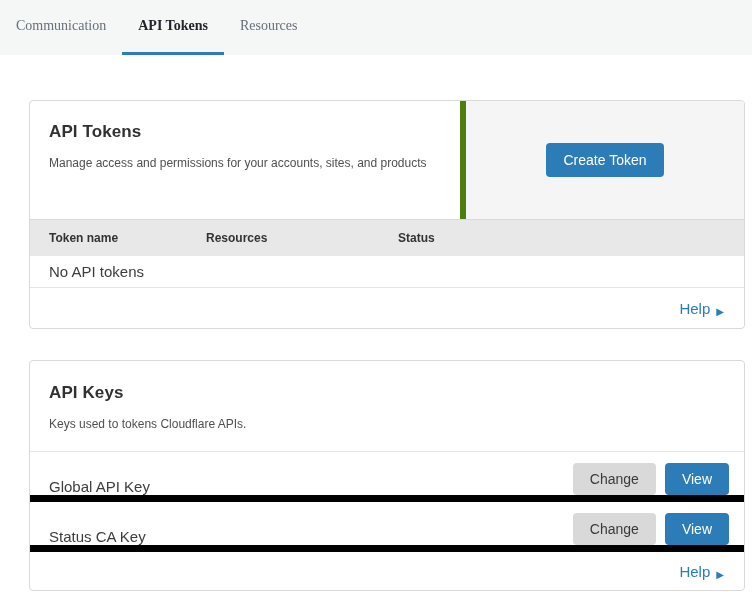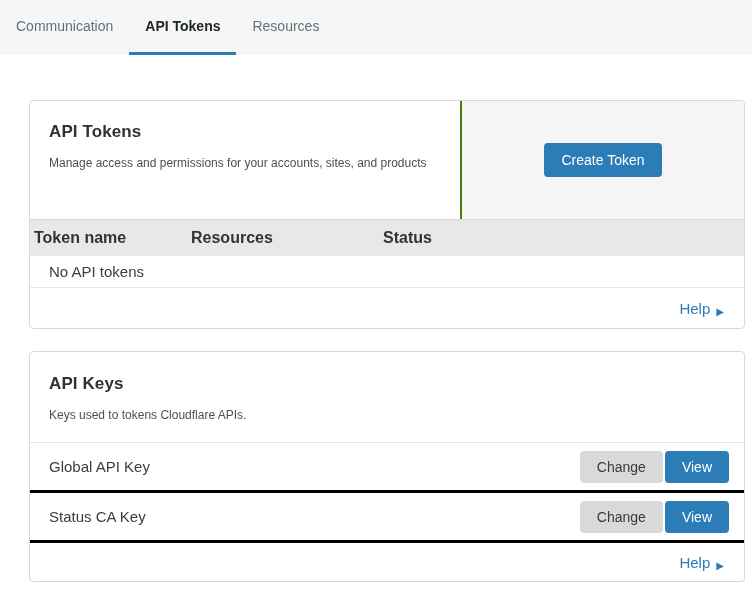--- a/index.html
+++ b/index.html
@@ -20,52 +20,53 @@
     padding-left: 0;
   }
   .tab {
     display: flex;
     align-items: center;
     padding: 0 16px;
     font-size: 14px;
     color: #65707b;
     cursor: pointer;
     border-bottom: 3px solid transparent;
+    font-family: Liberation Serif, serif;
   }
   .tab.active {
     color: #21252b;
     font-weight: 600;
     border-bottom-color: #2c7cb8;
   }
 
   
   main { display: block; }
   .card {
     margin: 0 7px 0 29px;
     border: 1px solid #d9d9d9;
     border-radius: 4px;
     background: #fff;
     overflow: hidden;
   }
   .card-tokens { margin-top: 45px; }
-  .card-keys   { margin-top: 22px; }
+  .card-keys   { margin-top: 31px; }
 
   
   .split-header {
     display: flex;
     height: 118px;
   }
   .split-left {
     width: 430px;
     padding: 21px 20px 0 19px;
   }
   .split-right {
     flex: 1;
     background: #f5f5f5;
-    border-left: 2px solid #4d7c0f;
+    border-left: 6px solid #4d7c0f;
     display: flex;
     align-items: center;
     justify-content: center;
   }
   h2.card-title {
     font-size: 17px;
     font-weight: 700;
     color: #313131;
     letter-spacing: 0.1px;
   }
@@ -96,22 +97,22 @@
   }
 
   
   .table-header {
     display: grid;
     grid-template-columns: 157px 192px 195px 1fr;
     align-items: center;
     background: #e8e8e8;
     border-top: 1px solid #d9d9d9;
     height: 37px;
-    padding-left: 4px;
-    font-size: 16px;
+    padding-left: 19px;
+    font-size: 12px;
     font-weight: 600;
     color: #333;
   }
   .empty-row {
     height: 32px;
     display: flex;
     align-items: center;
     padding-left: 19px;
     font-size: 15px;
     color: #3d3d3d;
@@ -136,28 +137,28 @@
   .help-link .arrow { font-size: 10px; line-height: 1; }
 
   
   .keys-header {
     padding: 22px 20px 0 19px;
     height: 91px;
     border-bottom: 1px solid #e5e5e5;
   }
   .key-row {
     display: flex;
-    align-items: center;
+    align-items: flex-end;
     justify-content: space-between;
     height: 50px;
     padding: 0 15px 0 19px;
-    border-bottom: 3px solid #000000;
+    border-bottom: 7px solid #000000;
   }
   .key-label { font-size: 15px; color: #3d3d3d; }
-  .key-actions { display: flex; gap: 2px; }
+  .key-actions { display: flex; gap: 9px; }
   .key-actions .btn-secondary { padding: 9px 17px; }
   .key-actions .btn-primary   { padding: 9px 17px; }
   .card-keys .card-footer { height: 38px; }
 </style>
 </head>
 <body>
 
 <nav class="tabbar">
   <div class="tab">Communication</div>
   <div class="tab active">API Tokens</div>

